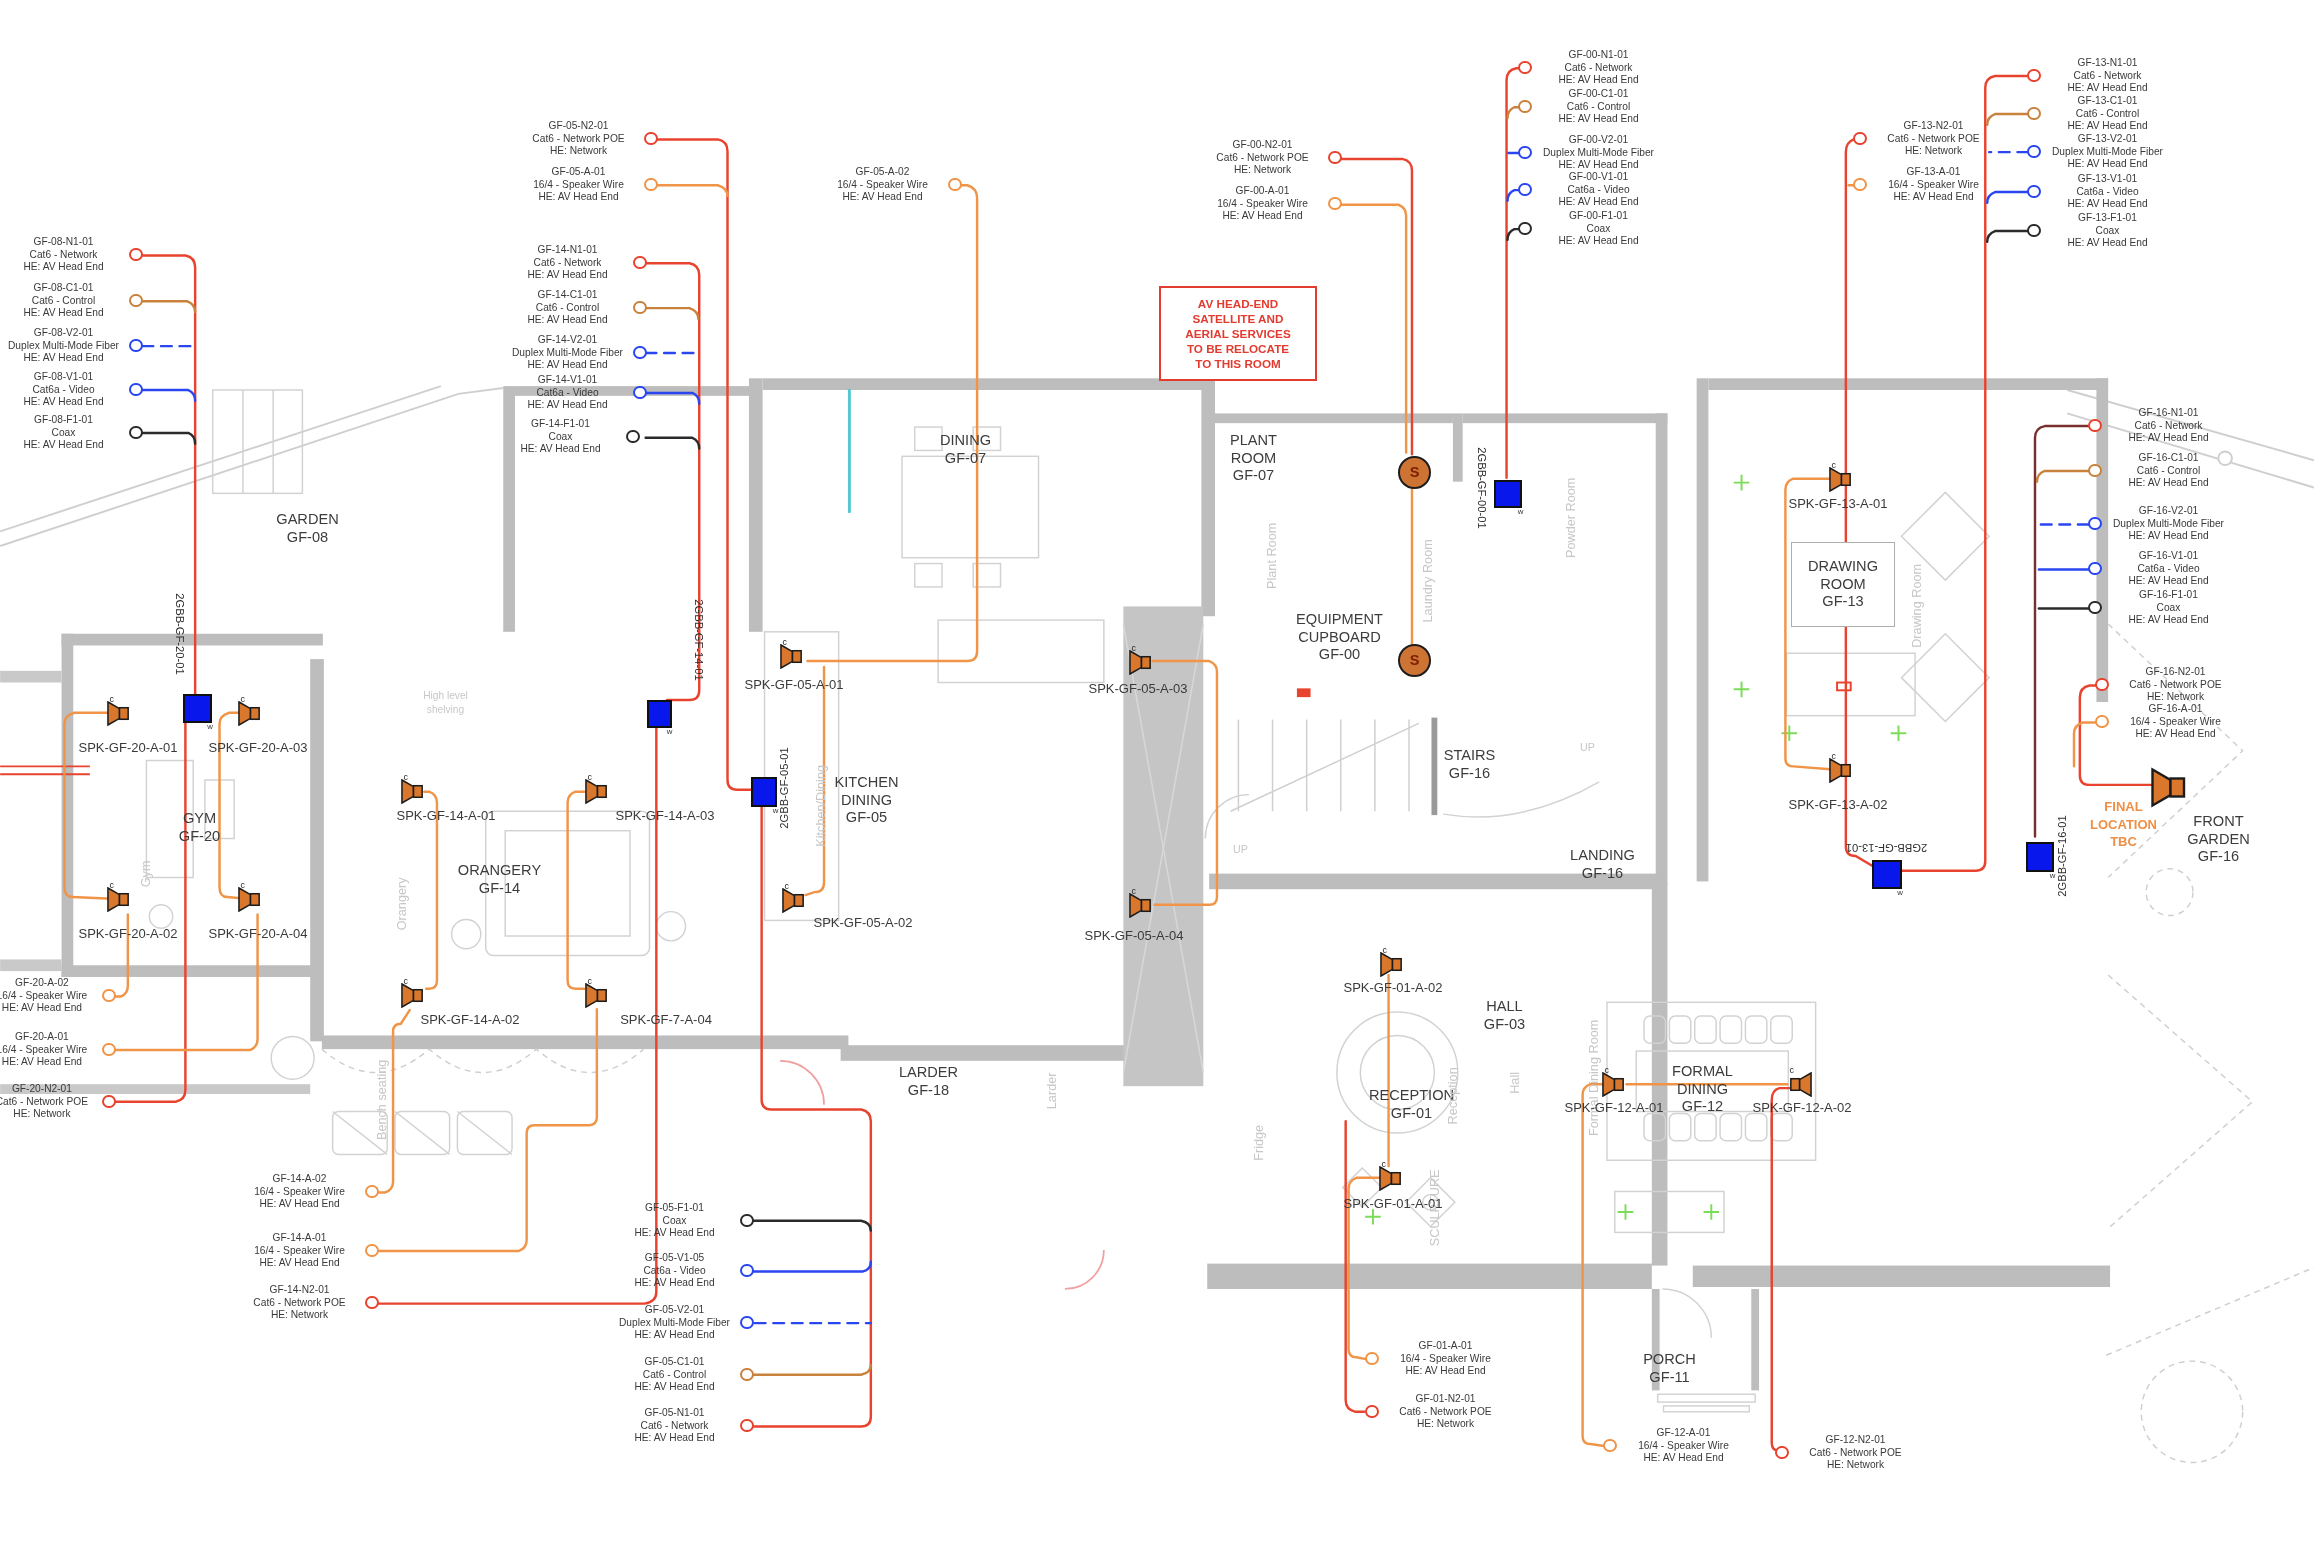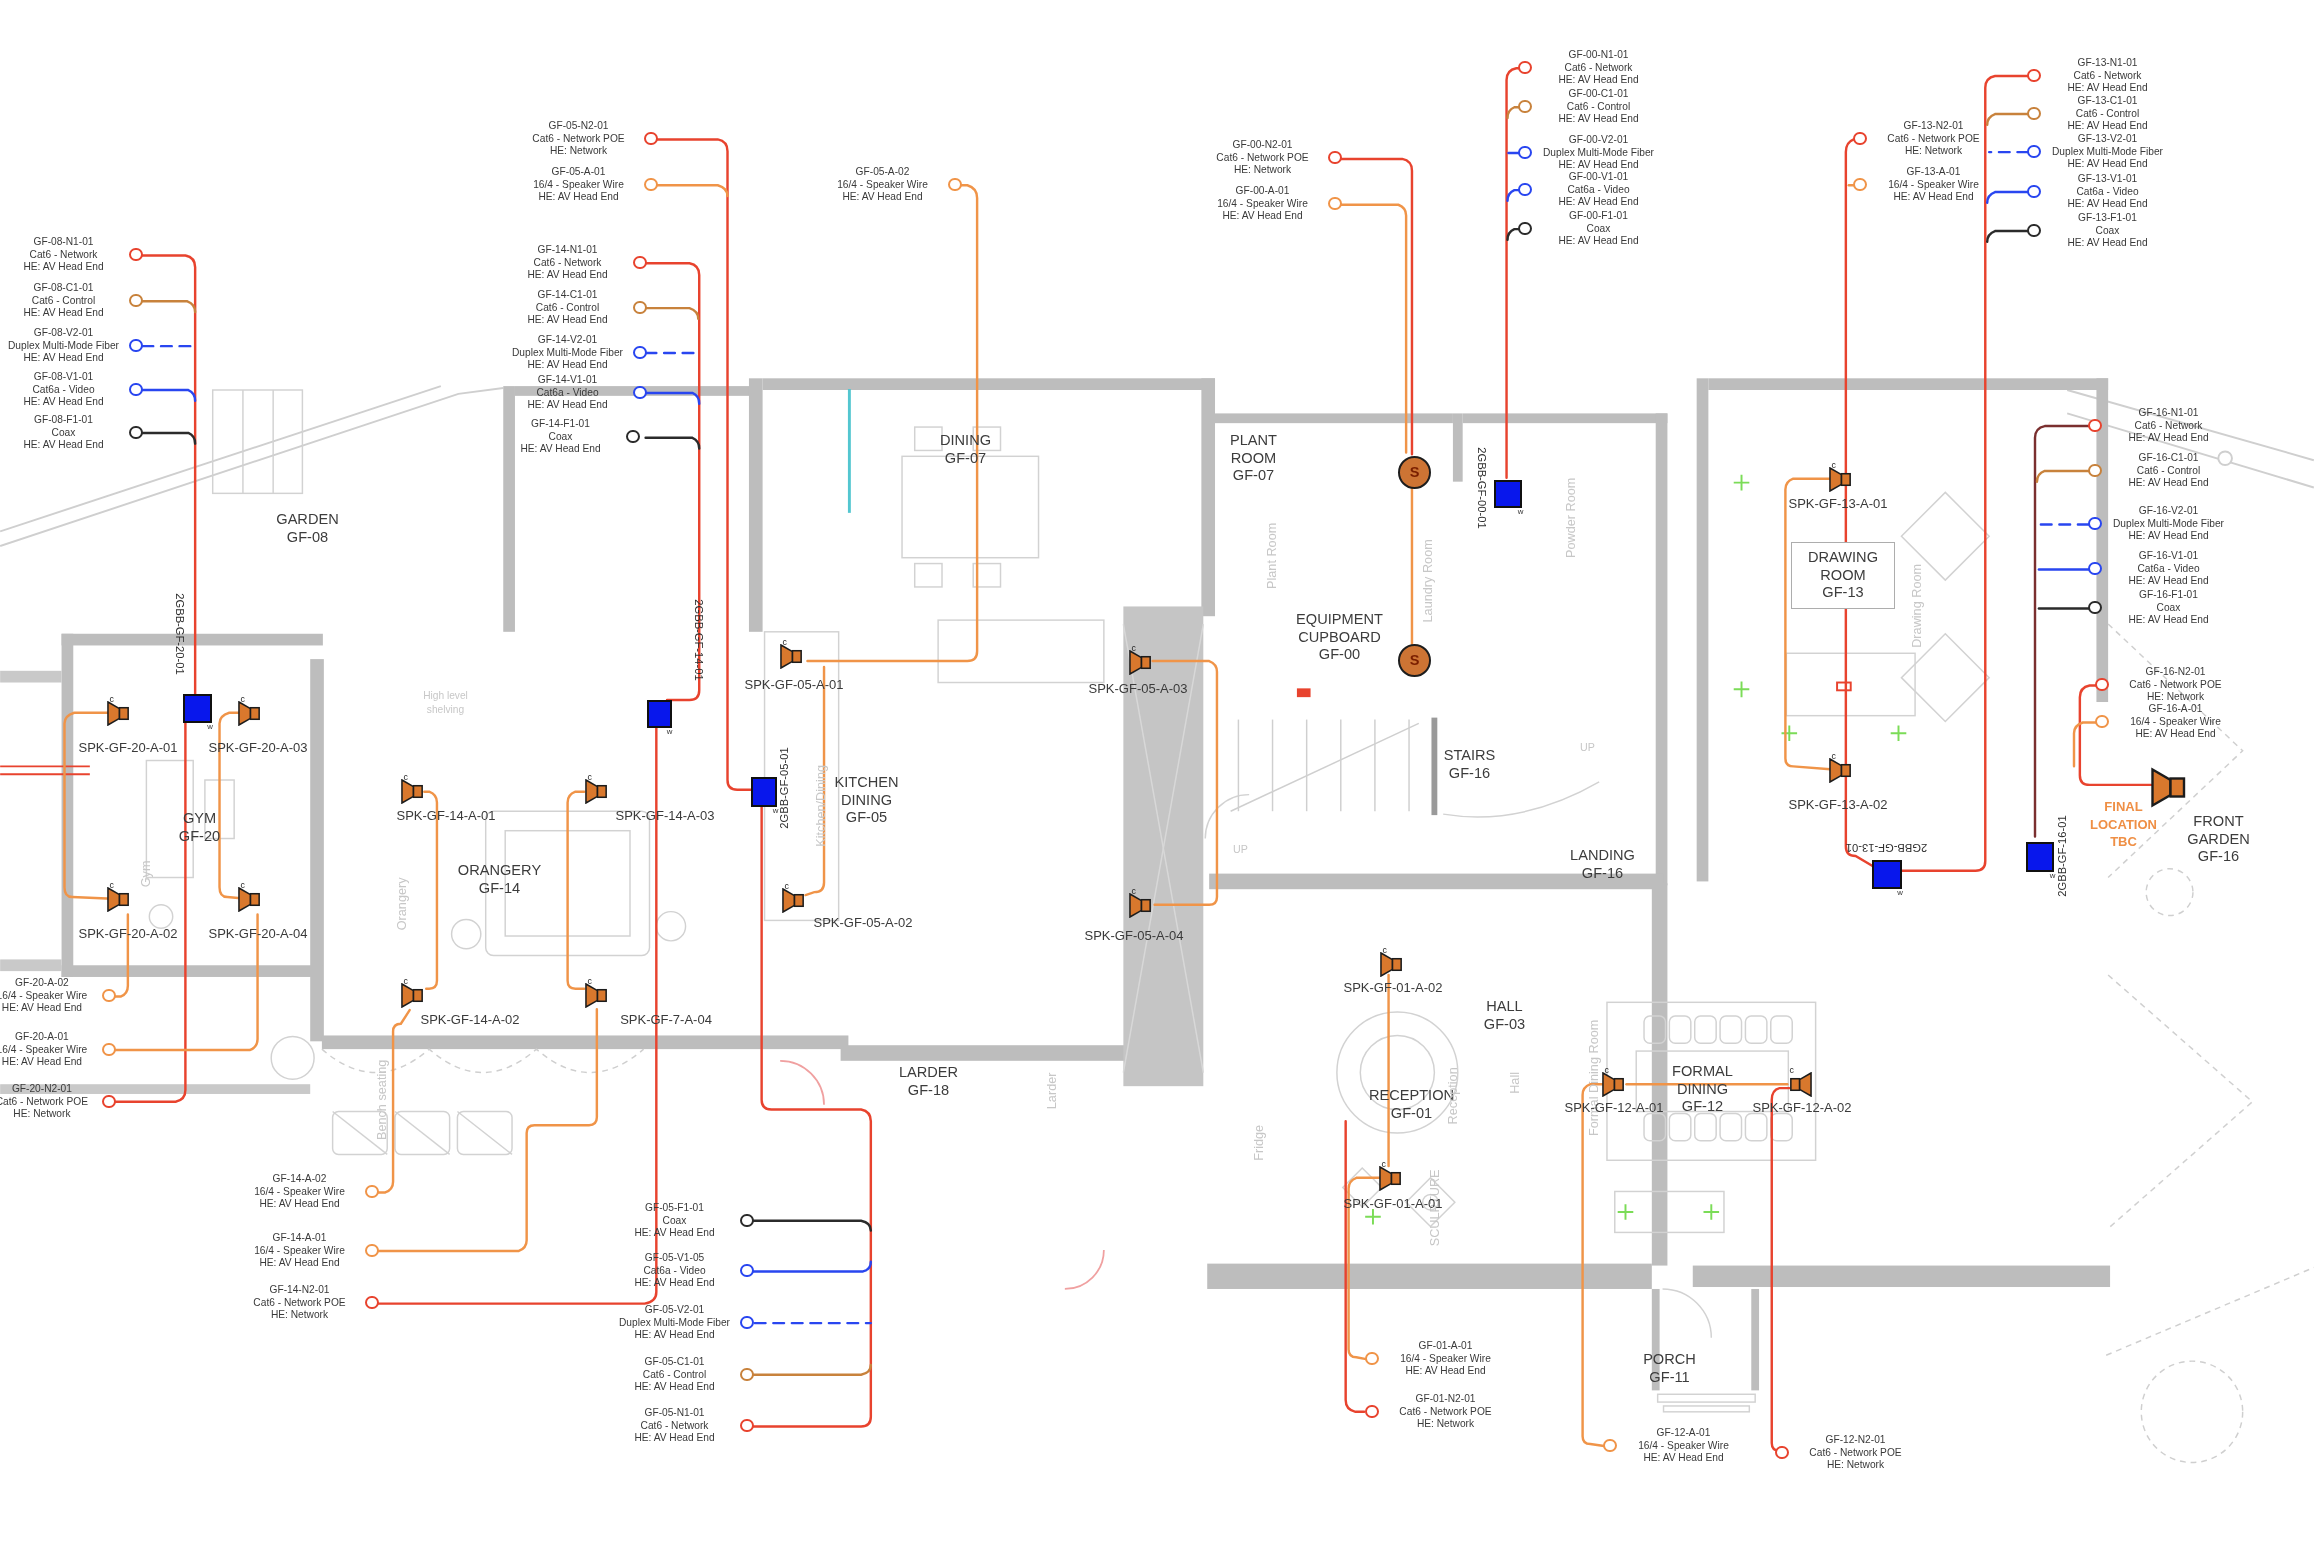--- a/index.html
+++ b/index.html
@@ -15,21 +15,21 @@
   .co.l{width:129px;}
   .co.k{width:117px;}
   .c-net .dot{border-color:#e8432e;}
   .c-ctl .dot{border-color:#c8823c;}
   .c-fib .dot{border-color:#2946f0;}
   .c-vid .dot{border-color:#2946f0;}
   .c-cox .dot{border-color:#2b2b2b;}
   .c-spk .dot{border-color:#f09448;}
   .room{position:absolute;width:215px;text-align:center;color:#3c3c3c;font-size:14.6px;line-height:17.6px;}
   .room span{display:block;}
-  .room.boxed{width:98px;background:#fff;border:1px solid #adadad;padding:6px 2px;}
+  .room.boxed{width:98px;background:#fff;border:1px solid #adadad;padding:15px 2px;}
   .glab{position:absolute;width:166px;text-align:center;color:#c7c7c7;font-size:12.7px;line-height:13.7px;}
   .rot{transform:rotate(-90deg);}
   .glab.small{width:55px;font-size:10.2px;}
   .glab.up{width:29px;font-size:10.7px;}
   .spklab{position:absolute;width:156px;text-align:center;color:#3a3a3a;font-size:13px;}
   .spk{position:absolute;}
   .spk .c{position:absolute;right:-6.8px;top:-6.8px;font-size:8.8px;color:#222;}
   .bbox{position:absolute;background:#0817ec;border:2px solid #101010;}
   .bbox .w{position:absolute;right:-2.9px;bottom:-9.8px;font-size:7.8px;color:#333;}
   .bblab{position:absolute;width:113px;text-align:center;font-size:11.2px;color:#2e2e2e;white-space:nowrap;}
@@ -826,20 +826,27 @@
 <div class="bblab r90" style="left:123px;top:628px">2GBB-GF-20-01</div>
 <div class="bblab r90" style="left:642px;top:634px">2GBB-GF-14-01</div>
 <div class="bblab rm90" style="left:727px;top:782px">2GBB-GF-05-01</div>
 <div class="bblab r90" style="left:1425px;top:482px">2GBB-GF-00-01</div>
 <div class="bblab r180" style="left:1830px;top:842px">2GBB-GF-13-01</div>
 <div class="bblab rm90" style="left:2005px;top:850px">2GBB-GF-16-01</div>
 
 <div class="sout" style="left:1398px;top:456px">S</div>
 <div class="sout" style="left:1398px;top:644px">S</div>
 
+<div class="note">
+  <span>AV HEAD-END</span>
+      <span>SATELLITE AND</span>
+  <span>AERIAL SERVICES</span>
+      <span>TO BE RELOCATE</span>
+  <span>TO THIS ROOM</span>
+</div>
 <div class="finloc">
   <span>FINAL</span>
   <span>LOCATION</span>
   <span>TBC</span>
 </div>
 
 </div>
 
 
 </body></html>

